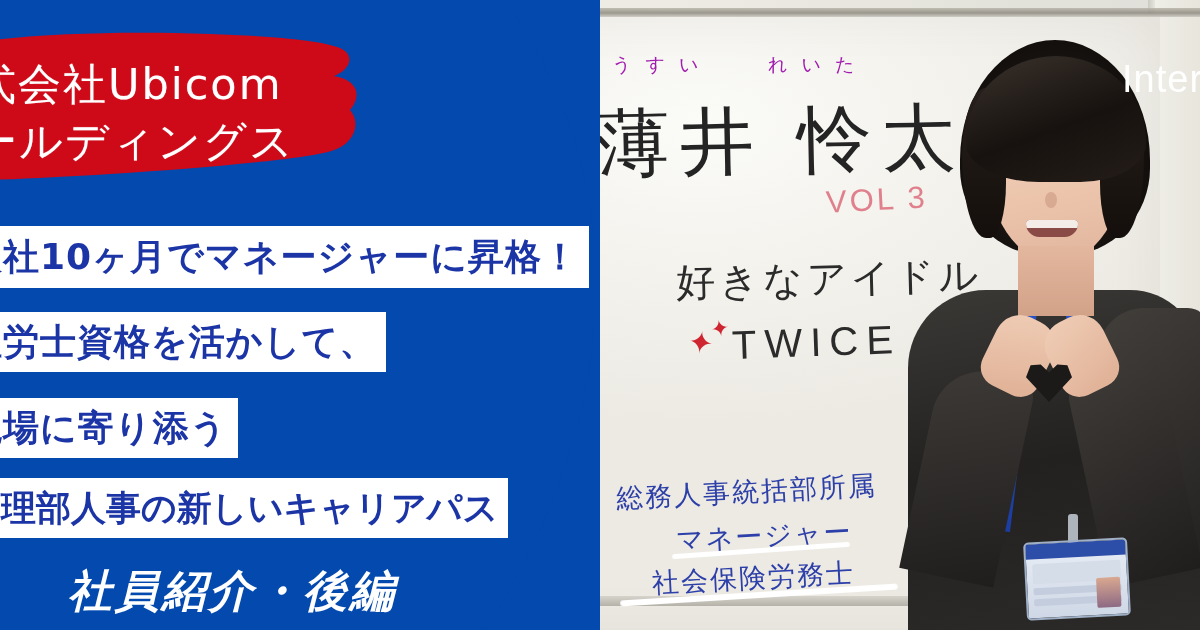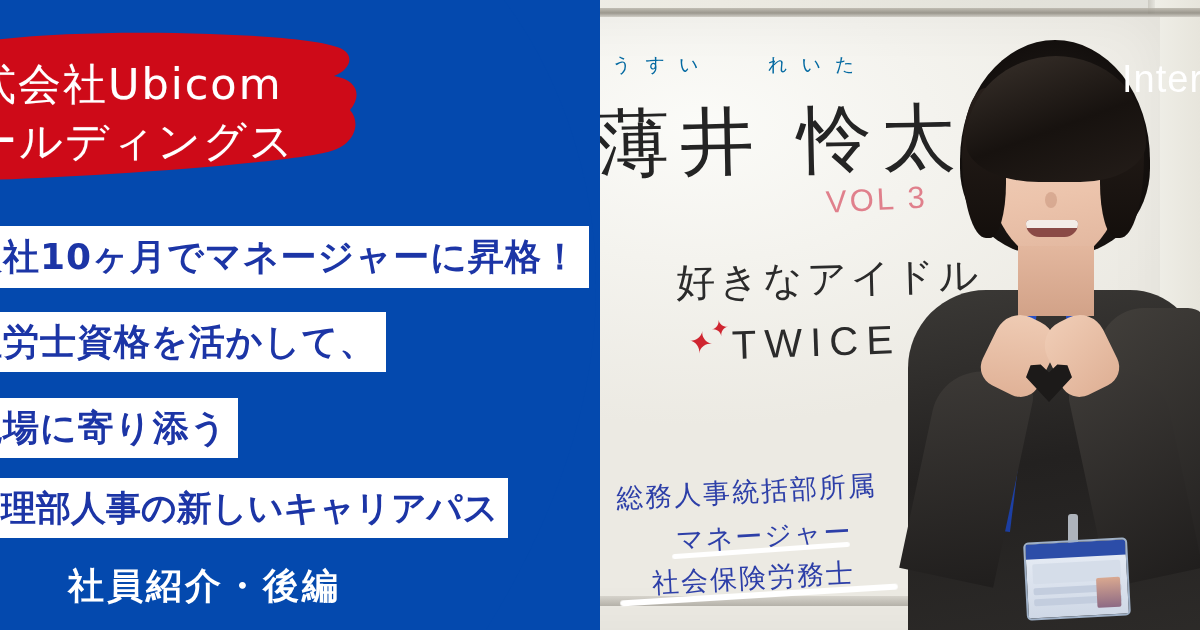--- a/index.html
+++ b/index.html
@@ -44,21 +44,21 @@
     position:absolute;left:1155px;top:0;width:45px;height:630px;
     background:linear-gradient(90deg,#efeee7,#e7e5dc);
   }
   .floor-strip{
     position:absolute;left:930px;top:560px;width:120px;height:70px;
     background:linear-gradient(180deg,#d8d6cf,#bdbab2);opacity:.8;
   }
 
   
   .hw{position:absolute;white-space:nowrap;font-family:"DejaVu Sans",sans-serif;}
-  .furigana{font-size:19px;color:#0369a1;letter-spacing:14px;font-weight:400;}
+  .furigana{font-size:19px;color:#a21caf;letter-spacing:14px;font-weight:400;}
   .name-main{
     font-size:74px;color:#242424;font-weight:400;letter-spacing:10px;
     transform:rotate(-1.2deg);
   }
   .vol{
     font-size:31px;color:#e0808c;font-weight:500;letter-spacing:3px;
     transform:rotate(-3deg);font-family:"Liberation Sans",sans-serif;
   }
   .fav-label{font-size:39px;color:#2b2b2b;letter-spacing:4px;transform:rotate(-1.5deg);}
   .fav-value{
@@ -189,22 +189,22 @@
     font-family:"DejaVu Sans",sans-serif;
   }
   .bar span{display:block;}
   .bar1{left:-34px;top:226px;height:62px;font-size:36px;letter-spacing:1px;}
   .bar2{left:-34px;top:312px;height:60px;font-size:36px;letter-spacing:1px;}
   .bar3{left:-34px;top:398px;height:60px;font-size:36px;letter-spacing:1px;}
   .bar4{left:-34px;top:478px;height:60px;font-size:35px;letter-spacing:0px;}
 
   .subtitle{
     position:absolute;left:68px;top:562px;
-    color:#ffffff;font-size:36px;font-weight:600;letter-spacing:3px;
-    font-family:"DejaVu Sans",sans-serif;white-space:nowrap;
+    color:#ffffff;font-size:44px;font-weight:600;letter-spacing:3px;
+    font-family:"DejaVu Sans",sans-serif;white-space:nowrap;font-style:italic;
   }
 </style>
 </head>
 <body>
 
 <div class="stage">
 
   <div class="photo">
     <div class="wall"></div>
     <div class="wall-right"></div>

